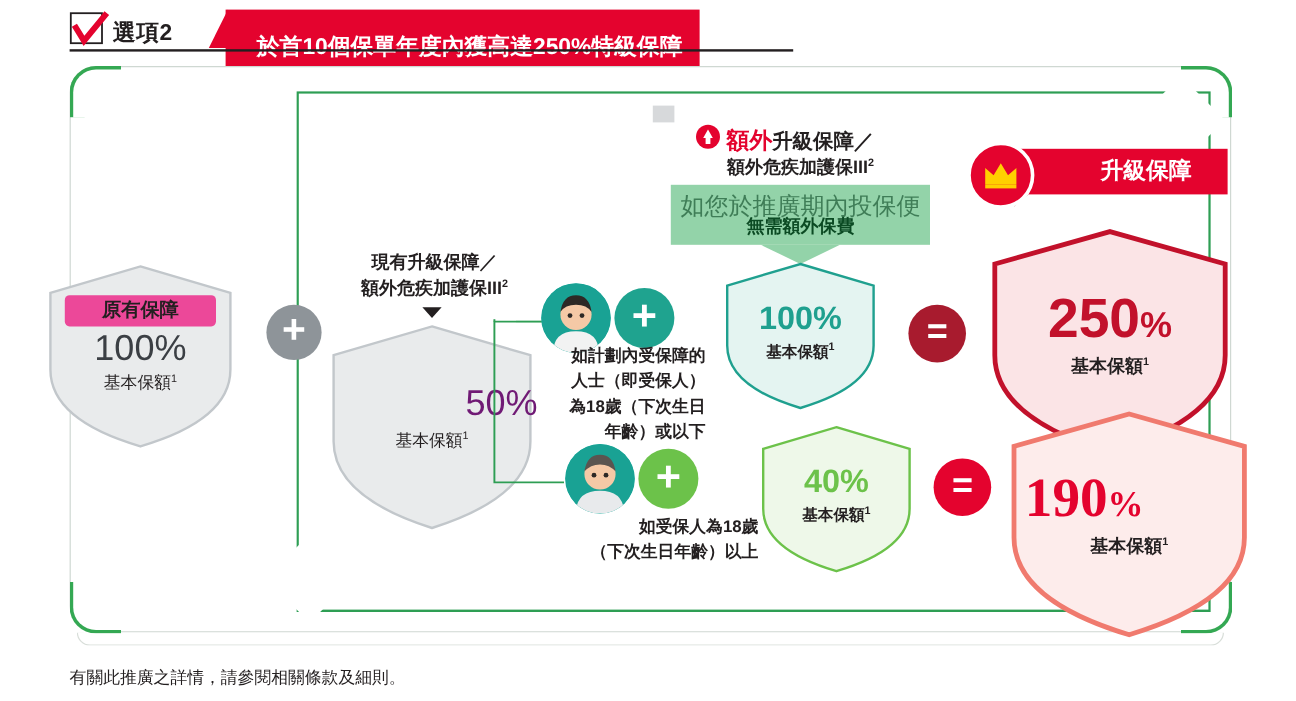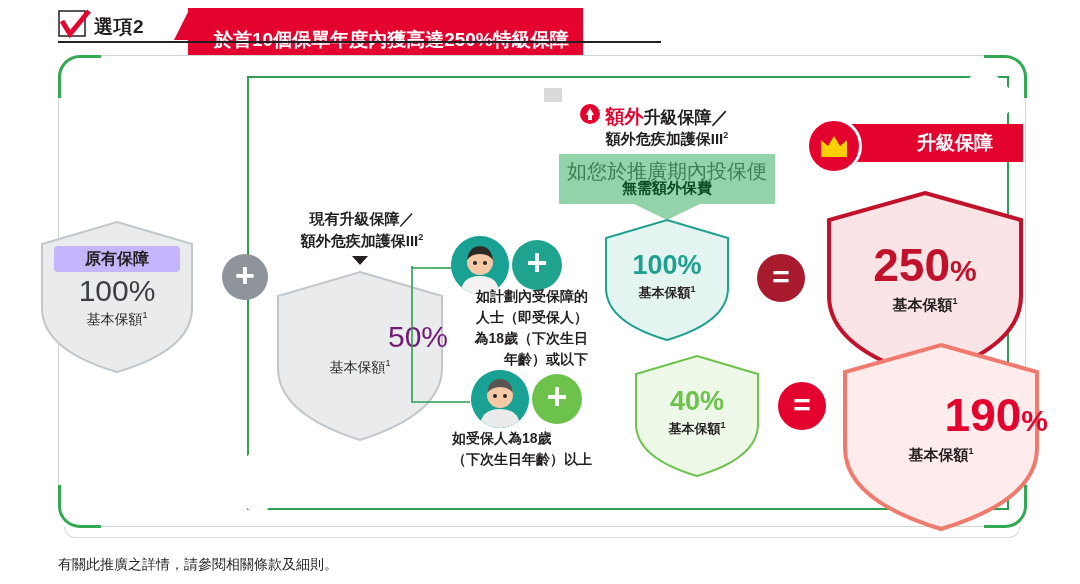--- a/index.html
+++ b/index.html
@@ -61,21 +61,21 @@
     background:transparent;
     clip-path:polygon(0 0,100% 0,100% 100%,0 100%);
   }
   .inner-cut-tr{position:absolute;left:958px;top:74px;width:52px;height:52px;background:#fff;transform:rotate(45deg);transform-origin:center;}
   .inner-cut-bl{position:absolute;left:232px;top:456px;width:52px;height:52px;background:#fff;transform:rotate(45deg);}
 
   
   .s1{position:absolute;left:32px;top:216px;width:170px;height:162px;}
   .s1 .cap{
     position:absolute;left:22px;top:30px;width:126px;height:26px;
-    background:#c4b5fd;border-radius:4px;
+    background:#ec4899;border-radius:4px;
     text-align:center;line-height:26px;font-size:16px;font-weight:bold;color:#231f20;
   }
   .s1 .pct{position:absolute;left:0;top:58px;width:170px;text-align:center;font-size:30px;color:#3b3f44;}
   .s1 .sub{position:absolute;left:0;top:94px;width:170px;text-align:center;font-size:14px;color:#231f20;}
 
   
   .plus-grey{
     position:absolute;left:222px;top:254px;width:46px;height:46px;border-radius:50%;
     background:#8e9499;color:#fff;font-size:34px;font-weight:bold;text-align:center;line-height:42px;
   }
@@ -139,21 +139,21 @@
     background:#5cc05f;color:#fff;font-size:36px;font-weight:bold;text-align:center;line-height:46px;
   }
   .pg1{left:512px;top:240px;background:#1fa38f;}
   .pg2{left:532px;top:374px;background:#6cc24a;}
 
   .cond1{
     position:absolute;left:428px;top:286px;width:160px;text-align:right;
     font-size:14px;font-weight:bold;line-height:1.5;color:#231f20;
   }
   .cond2{
-    position:absolute;left:452px;top:428px;width:180px;text-align:left;
+    position:absolute;left:452px;top:428px;width:180px;text-align:right;
     font-size:14px;font-weight:bold;line-height:1.5;color:#231f20;
   }
 
   
   .s3{position:absolute;left:600px;top:216px;width:134px;height:128px;}
   .s3 .pct{position:absolute;left:0;top:34px;width:134px;text-align:center;font-size:27px;font-weight:bold;color:#1fa08f;}
   .s3 .sub{position:absolute;left:0;top:68px;width:134px;text-align:center;font-size:13px;font-weight:bold;color:#231f20;}
 
   
   .s4{position:absolute;left:630px;top:352px;width:134px;height:128px;}
@@ -182,21 +182,21 @@
   }
   .crown-circle svg{position:absolute;left:10px;top:13px;}
 
   
   .s5{position:absolute;left:822px;top:188px;width:206px;height:194px;}
   .s5 .pct{position:absolute;left:0;top:50px;width:206px;text-align:center;font-size:46px;font-weight:bold;color:#c2112b;}
   .s5 .sub{position:absolute;left:0;top:108px;width:206px;text-align:center;font-size:15px;font-weight:bold;color:#231f20;}
 
   
   .s6{position:absolute;left:838px;top:340px;width:206px;height:194px;}
-  .s6 .pct{position:absolute;left:4px;top:48px;width:206px;text-align:right;font-size:46px;font-weight:bold;color:#e4032e;}
+  .s6 .pct{position:absolute;left:16px;top:48px;width:206px;text-align:left;font-size:46px;font-weight:bold;color:#e4032e;font-family:Liberation Serif, serif;}
   .s6 .sub{position:absolute;left:0;top:106px;width:206px;text-align:center;font-size:15px;font-weight:bold;color:#231f20;}
 
   .footnote{
     position:absolute;left:58px;top:556px;font-size:14px;color:#231f20;
   }
   .sup{font-size:9px;vertical-align:super;}
   svg{overflow:visible;}
 </style>
 </head>
 <body>

